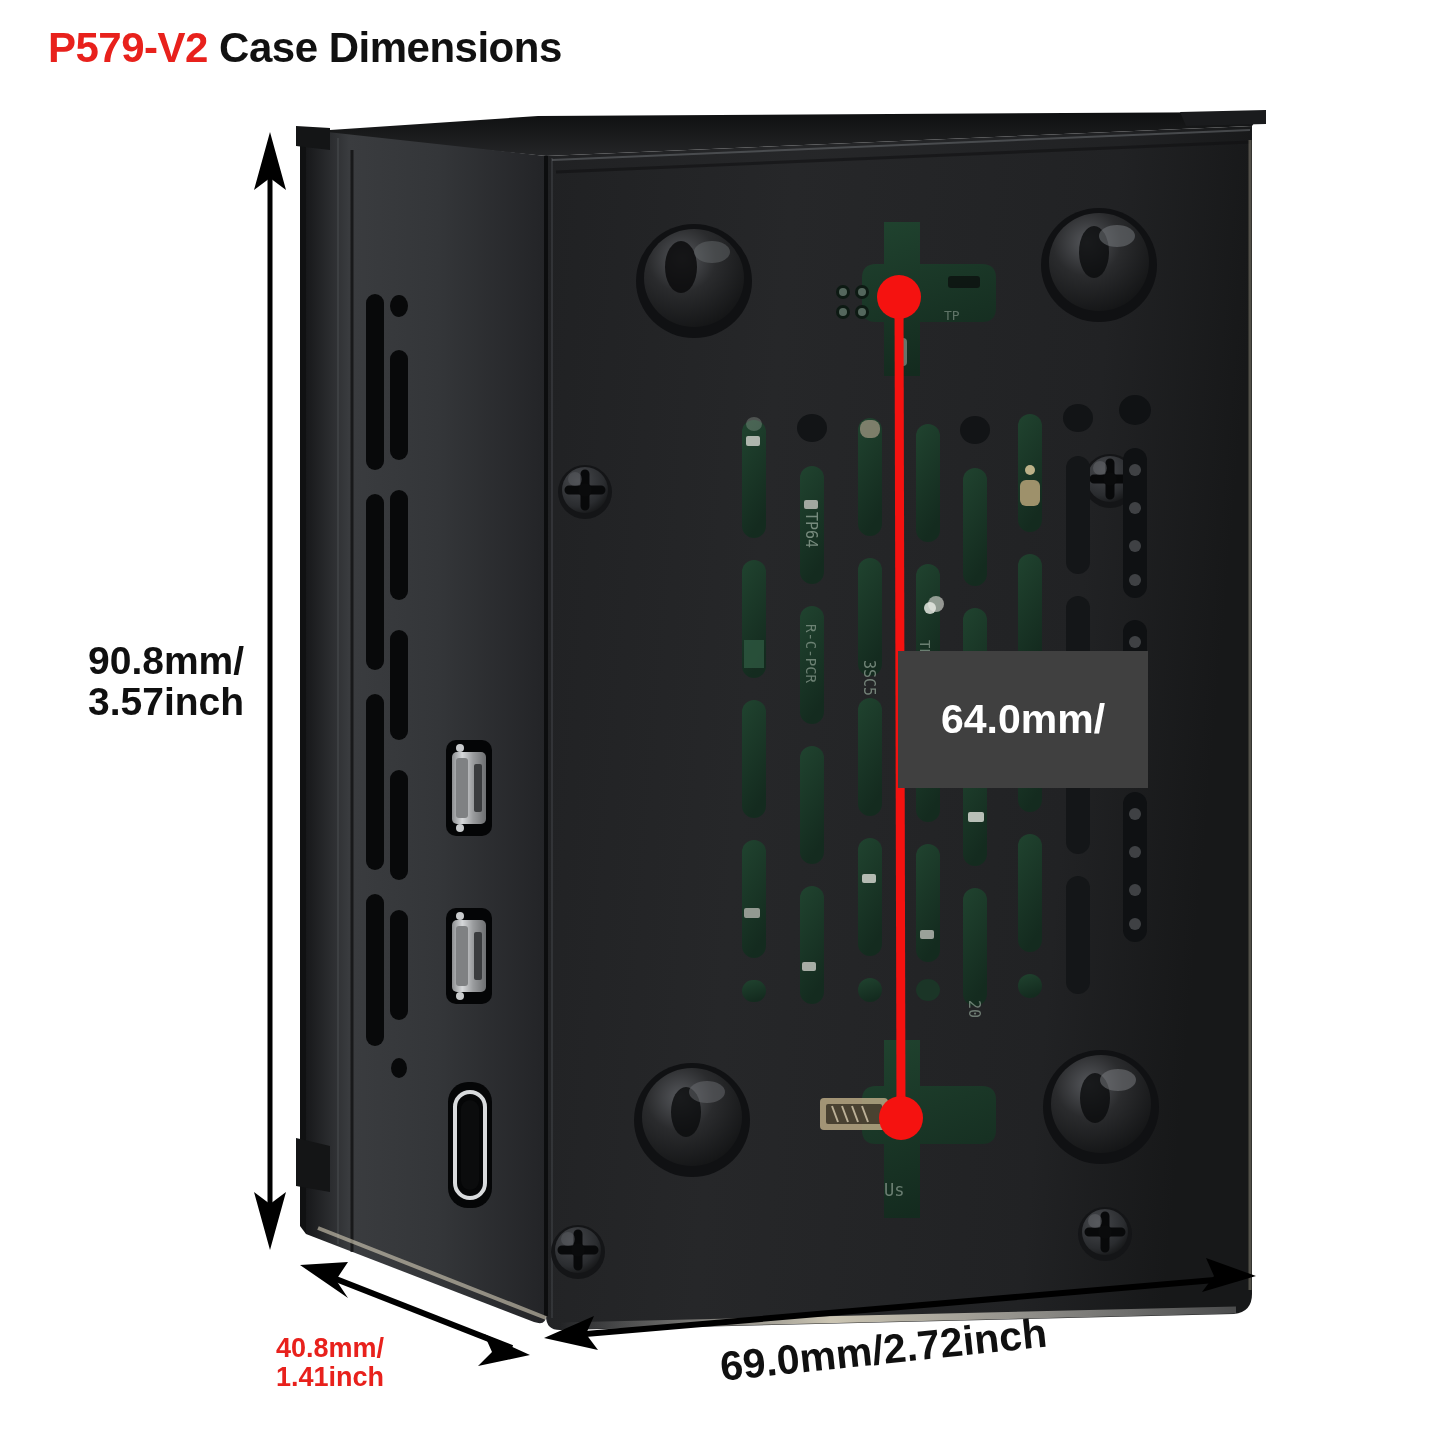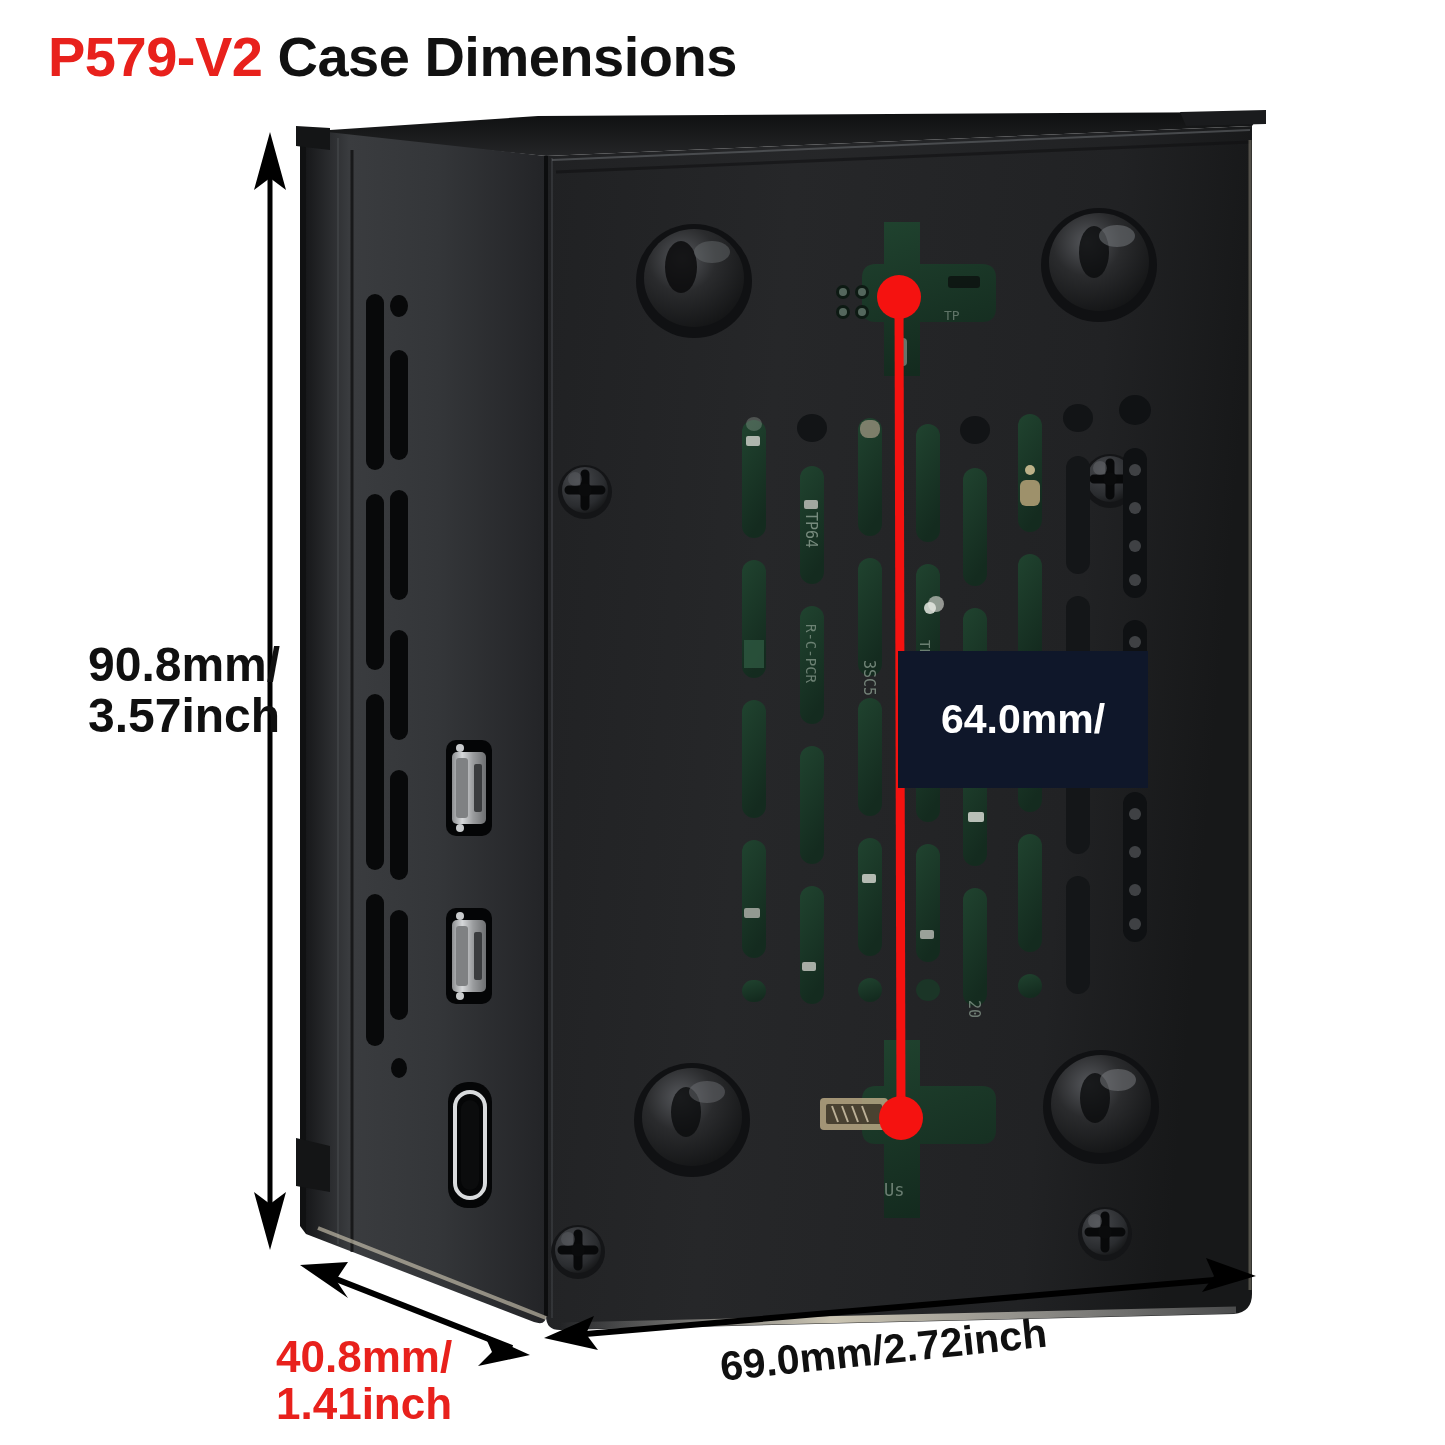--- a/index.html
+++ b/index.html
@@ -6,38 +6,38 @@
   body{
     width:1445px;height:1445px;background:#ffffff;
     font-family:"Liberation Sans", sans-serif;
     position:relative;overflow:hidden;
   }
   #stage{position:absolute;left:0;top:0;width:1445px;height:1445px;}
 
   
   #title{
     position:absolute;left:48px;top:24px;
-    font-size:56px;font-weight:700;letter-spacing:-0.5px;white-space:nowrap;
+    font-size:42px;font-weight:700;letter-spacing:-0.5px;white-space:nowrap;
   }
   #title .model{color:#e8211c;}
   #title .rest{color:#111111;}
 
   
   .dimlabel{position:absolute;font-weight:700;line-height:1.06;white-space:nowrap;}
   .dimlabel.black{color:#101010;}
   .dimlabel.red{color:#e8211c;}
 
-  #label-height{left:88px;top:640px;font-size:48px;text-align:left;}
-  #label-depth{left:276px;top:1334px;font-size:44px;}
+  #label-height{left:88px;top:640px;font-size:39px;text-align:left;}
+  #label-depth{left:276px;top:1334px;font-size:27px;}
   #label-width{left:718px;top:1346px;font-size:41px;transform:rotate(-6deg);transform-origin:0 0;}
 
   
   #callout{
     position:absolute;left:898px;top:651px;width:250px;height:137px;
-    background:#0f172a;color:#ffffff;
+    background:#404040;color:#ffffff;
     display:flex;flex-direction:column;align-items:center;justify-content:center;
     font-size:41px;font-weight:700;line-height:1.12;
   }
   #callout span{display:block;width:100%;text-align:center;}
 
   
   svg#art{position:absolute;left:0;top:0;width:1445px;height:1445px;}
 </style>
 </head>
 <body>

